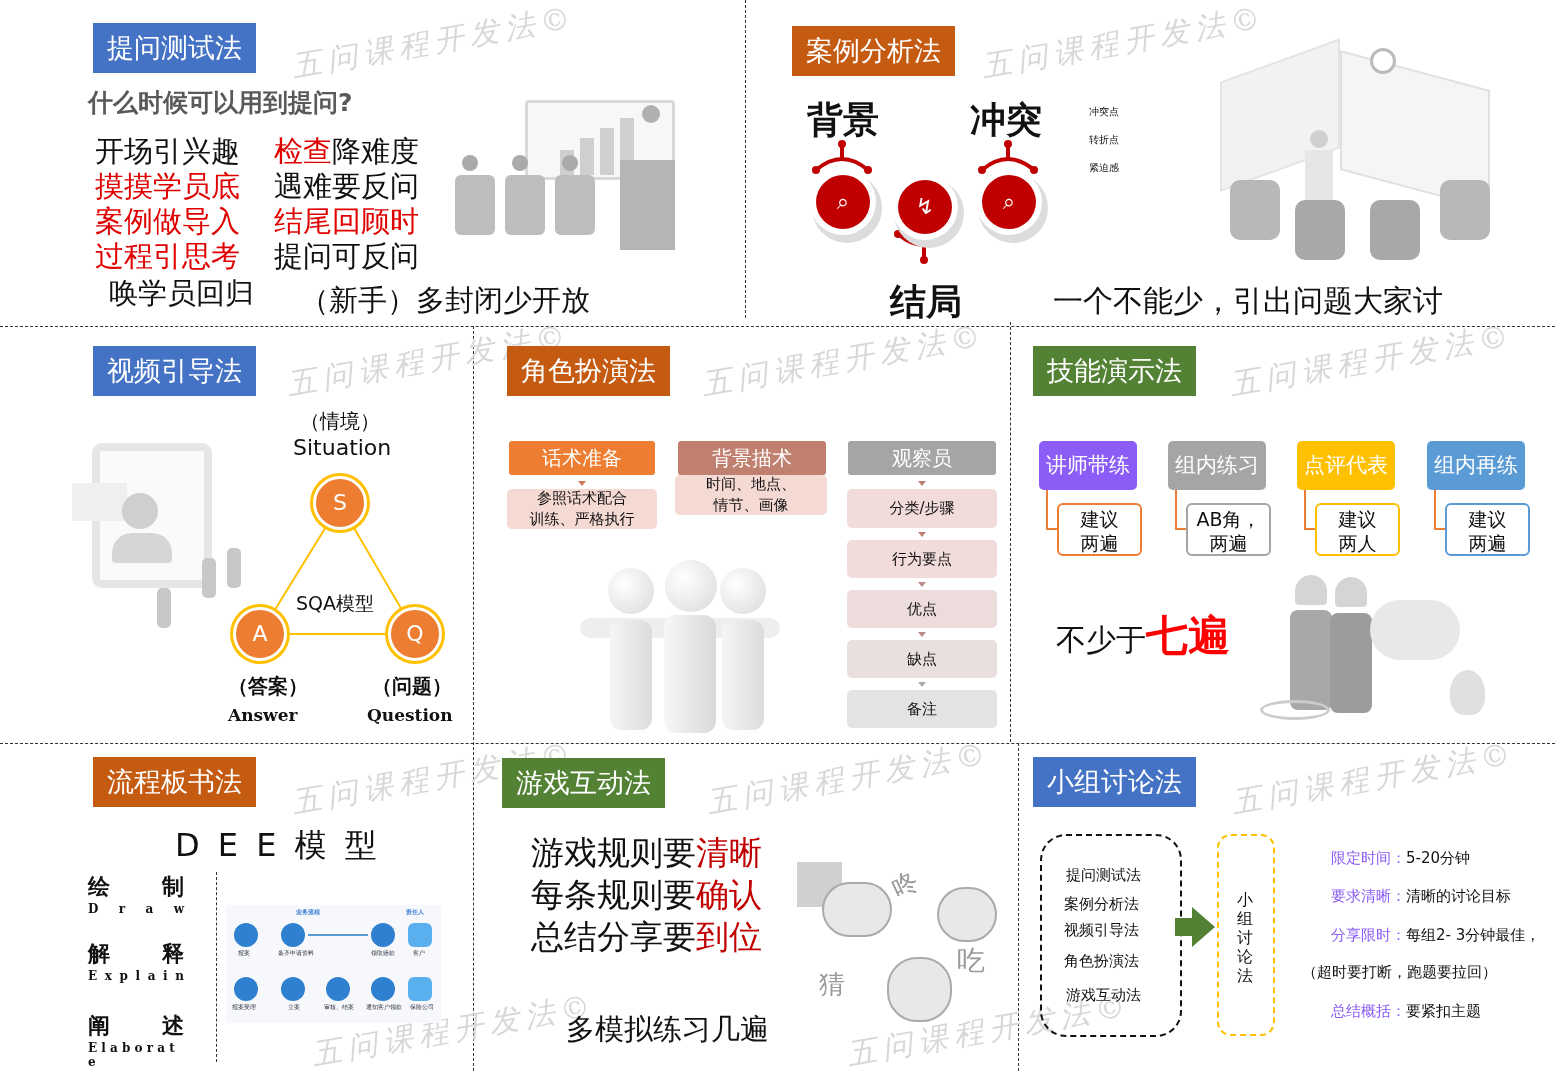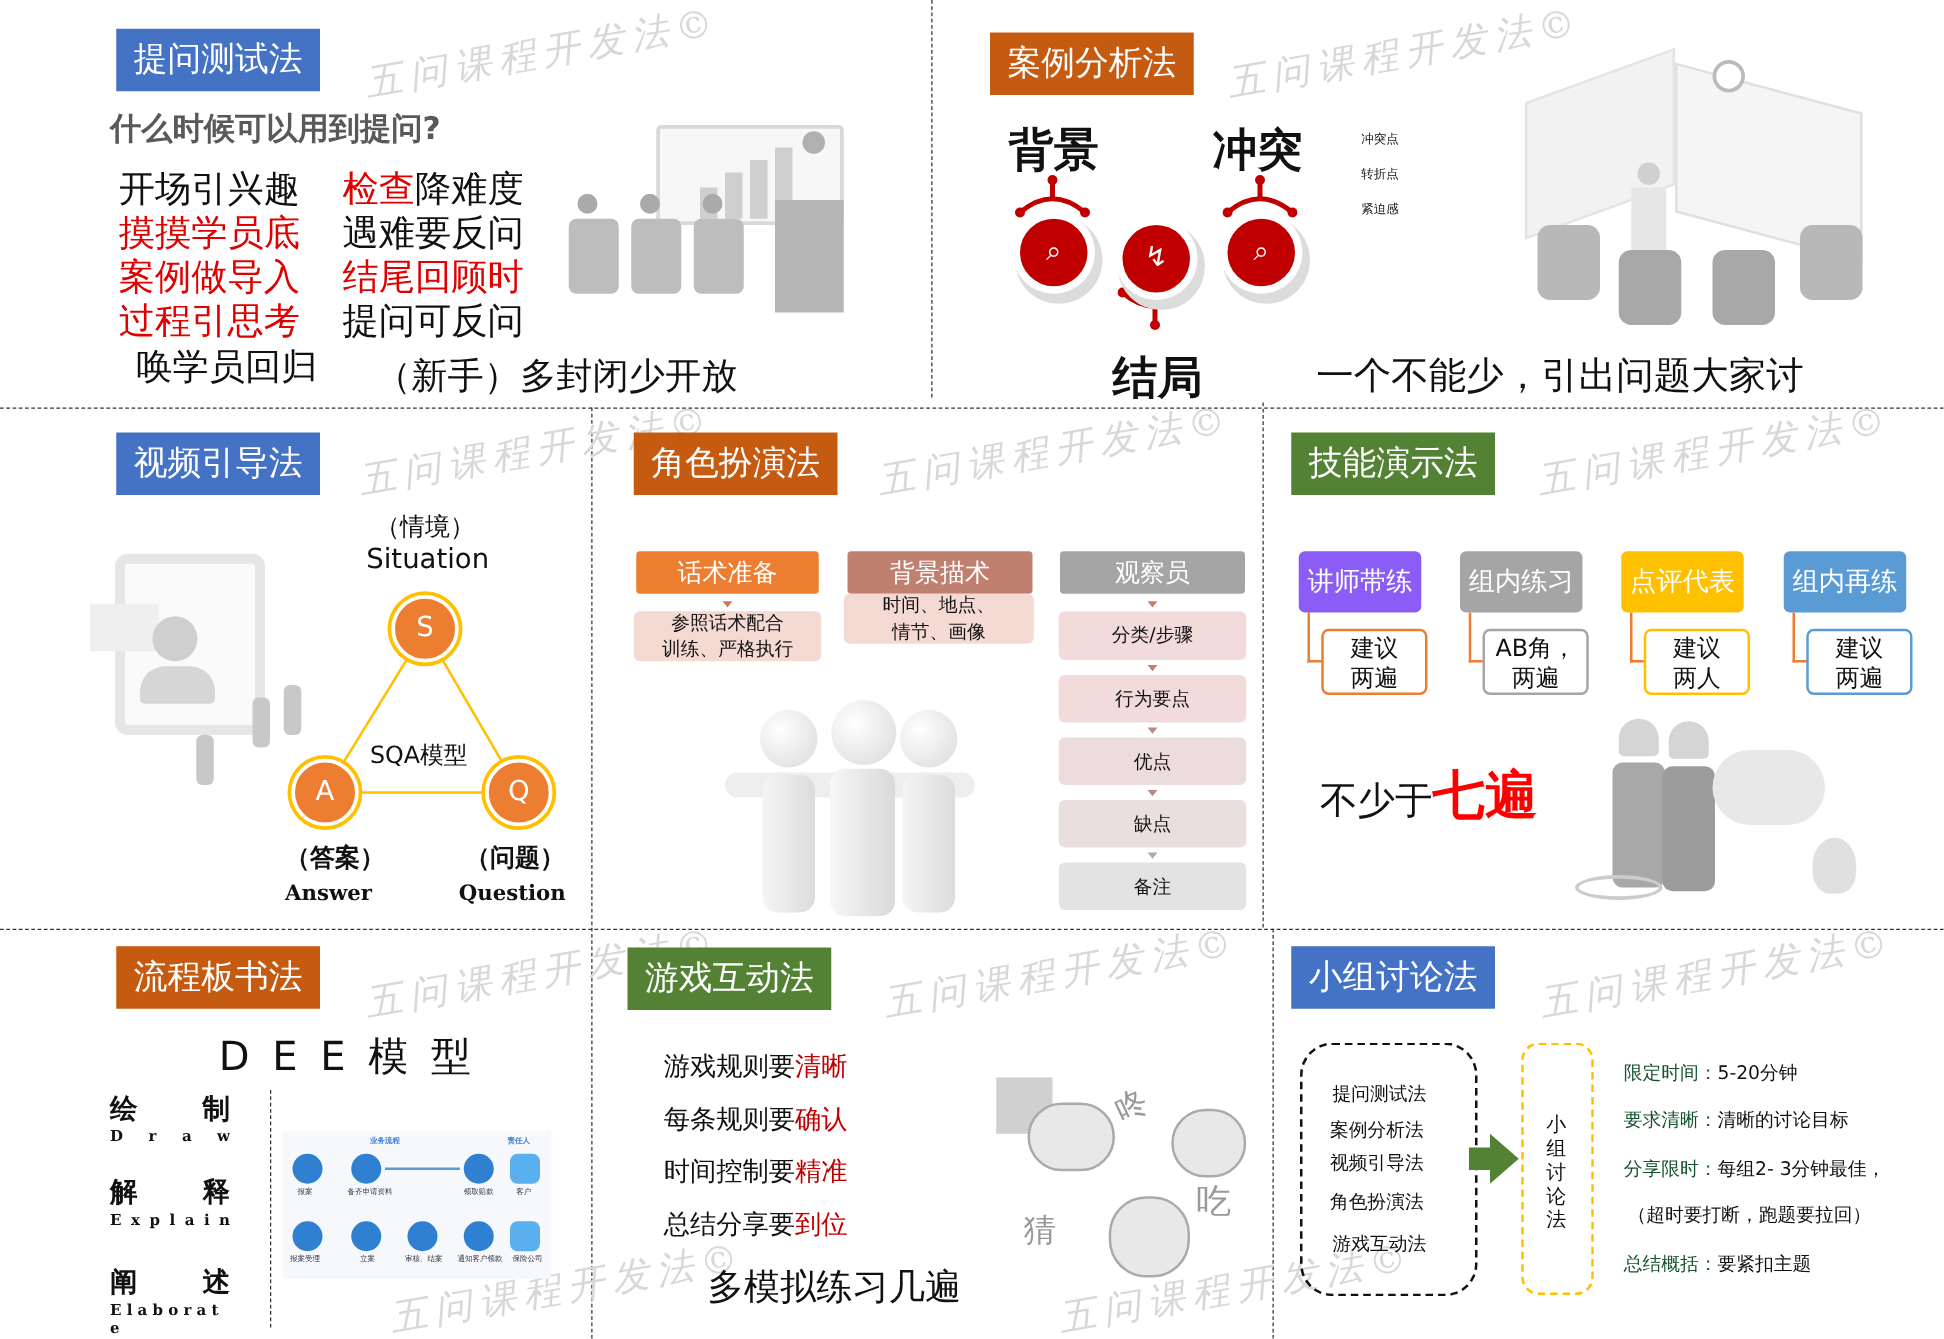--- a/index.html
+++ b/index.html
@@ -29,21 +29,21 @@
   .sk-head { position: absolute; width: 98px; height: 49px; border-radius: 5px; color: #fff; font-size: 21px; text-align: center; line-height: 49px; }
   .sk-sub { position: absolute; width: 85px; height: 53px; border-radius: 6px; background: #fff; border: 2px solid; font-size: 19px; line-height: 24px; text-align: center; padding-top: 2px; }
   .sk-conn { position: absolute; width: 18px; height: 40px; border-left: 2px solid #ed7d31; border-bottom: 2px solid #ed7d31; }
   
   .sqa-node { position: absolute; width: 54px; height: 54px; border-radius: 50%; background: #ed7d31; border: 3px solid #fff; box-shadow: 0 0 0 3px #ffc000; color: #fff; text-align: center; line-height: 48px; font-size: 22px; }
   
   .gd-left { position: absolute; border: 2.5px dashed #111; border-radius: 26px; }
   .gd-mid { position: absolute; border: 2.5px dashed #ffc000; border-radius: 14px; }
   .gd-item { position: absolute; font-size: 15px; white-space: nowrap; }
   .gd-rule { position: absolute; font-size: 15px; white-space: nowrap; }
-  .gd-rule .k { color: #14532d; }
+  .gd-rule .k { color: #8b5cf6; margin-left: 32px; }
 </style>
 </head>
 <body>
 
 <div class="vline" style="left:745px; top:0; height:318px;"></div>
 <div class="hline" style="left:0; top:326px; width:1555px;"></div>
 <div class="vline" style="left:473px; top:326px; height:745px;"></div>
 <div class="vline" style="left:1010px; top:322px; height:420px;"></div>
 <div class="hline" style="left:0; top:743px; width:1555px;"></div>
 <div class="vline" style="left:1018px; top:743px; height:328px;"></div>
@@ -305,24 +305,23 @@
     <div class="abs" style="left:145px; top:72px; width:24px; height:24px; border-radius:50%; background:#2f80d0;"></div>
     <div class="abs" style="left:140px; top:98px;">通知客户领款</div>
     <div class="abs" style="left:182px; top:72px; width:24px; height:24px; border-radius:6px; background:#5ab0ee;"></div>
     <div class="abs" style="left:184px; top:98px;">保险公司</div>
   </div>
 </section>
 
 <section>
   <div class="title green-t" style="left:502px; top:758px;">游戏互动法</div>
 
-  <div class="abs" style="left:531px; top:832px; font-size:21px; line-height:42px; white-space:nowrap;">
+  <div class="abs" style="left:531px; top:832px; font-size:33px; line-height:42px; white-space:nowrap;">
     <div><span>游戏规则要</span><span class="darkred">清晰</span></div>
     <div><span>每条规则要</span><span class="darkred">确认</span></div>
-    <div><span>时间控制要</span><span class="darkred">精准</span></div>
     <div><span>总结分享要</span><span class="darkred">到位</span></div>
   </div>
   <div class="abs" style="left:566px; top:1010px; font-size:29px; white-space:nowrap;">多模拟练习几遍</div>
 
   <div class="abs" style="left:797px; top:862px; width:210px; height:170px;">
     <div class="abs" style="left:0; top:0; width:45px; height:45px; background:#d0d0d0;"></div>
     <div class="abs" style="left:25px; top:20px; width:70px; height:55px; border-radius:30px; background:#e8e8e8; border:2px solid #aaa;"></div>
     <div class="abs" style="left:140px; top:25px; width:60px; height:55px; border-radius:28px; background:#e8e8e8; border:2px solid #aaa;"></div>
     <div class="abs" style="left:90px; top:95px; width:65px; height:65px; border-radius:30px; background:#e8e8e8; border:2px solid #aaa;"></div>
     <div class="abs" style="left:95px; top:5px; font-size:26px; color:#999; transform:rotate(-25deg);">咚</div>

